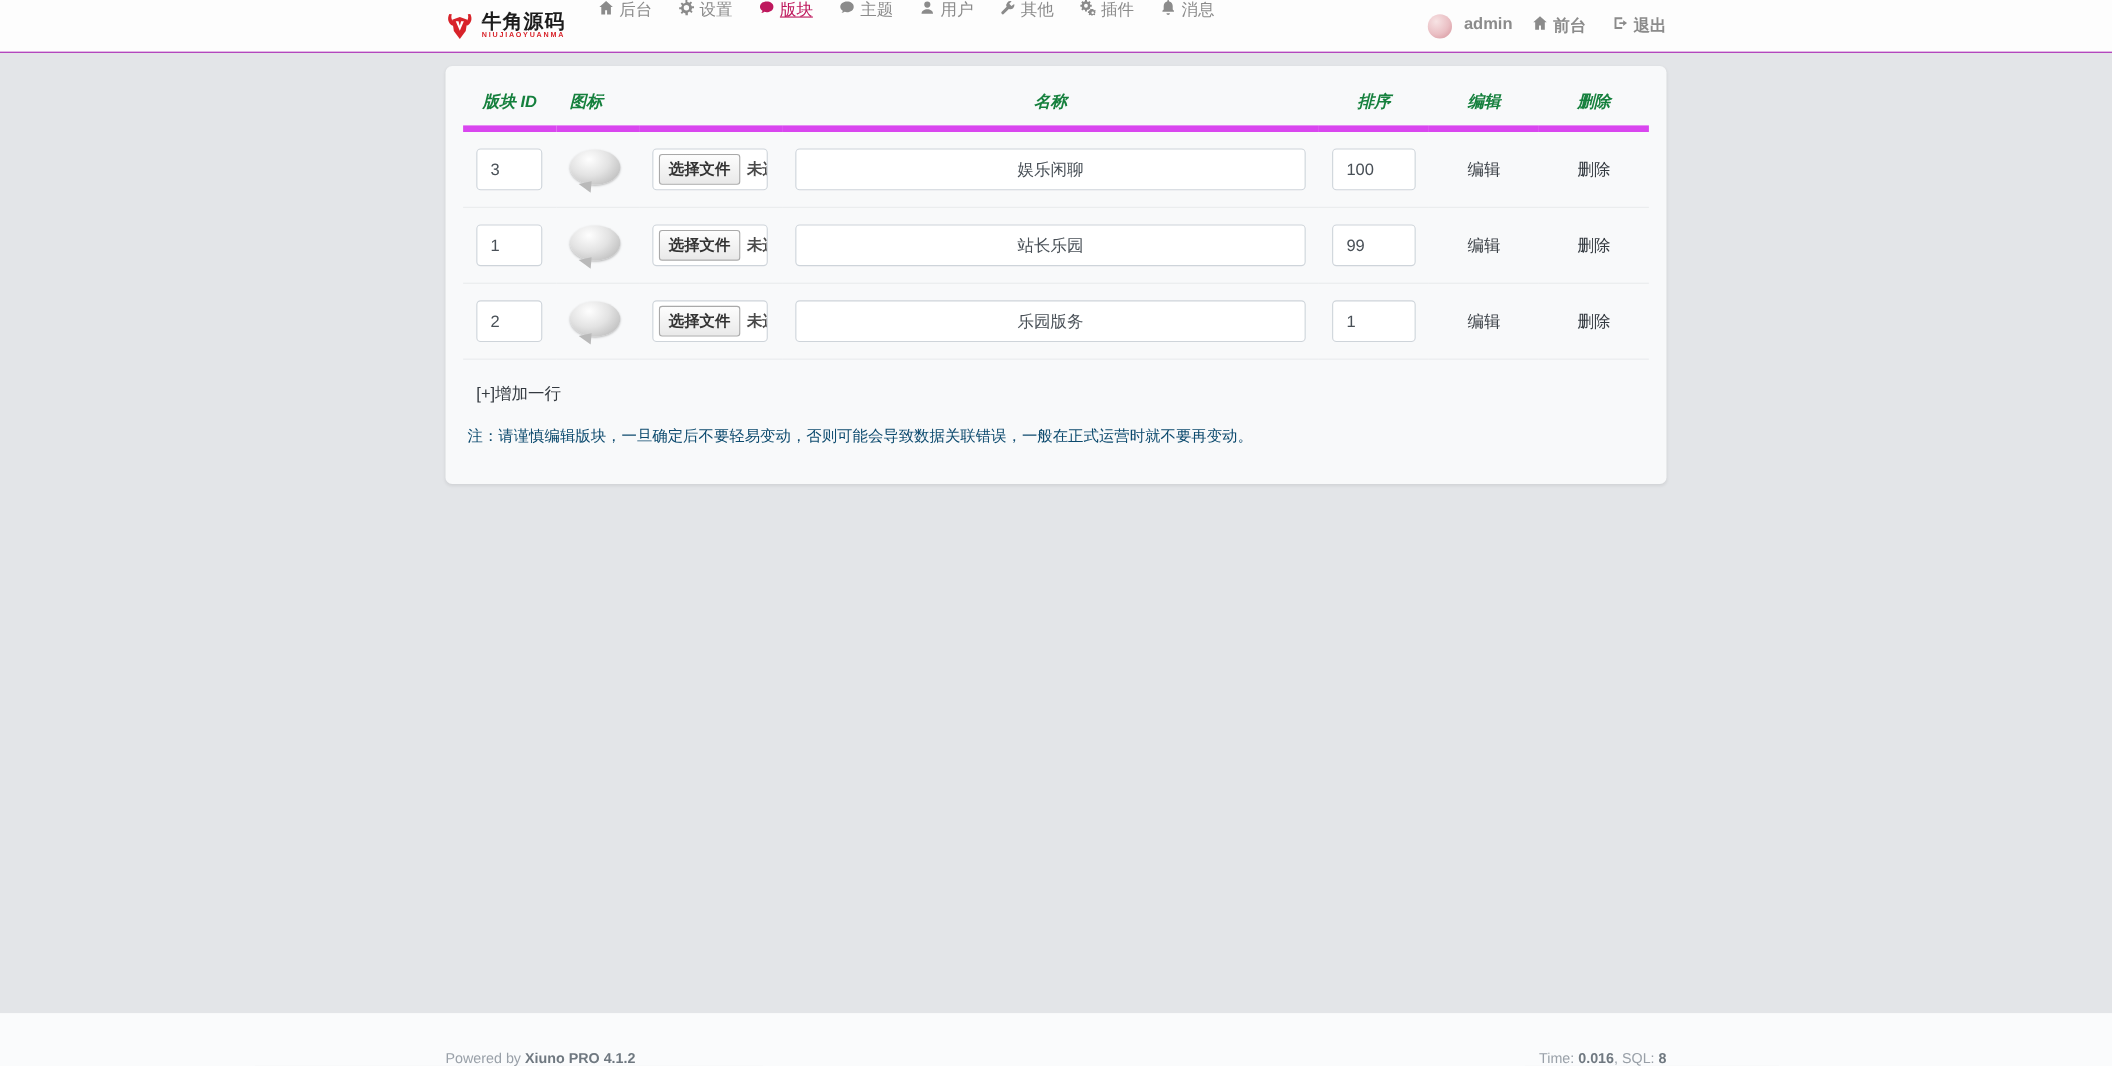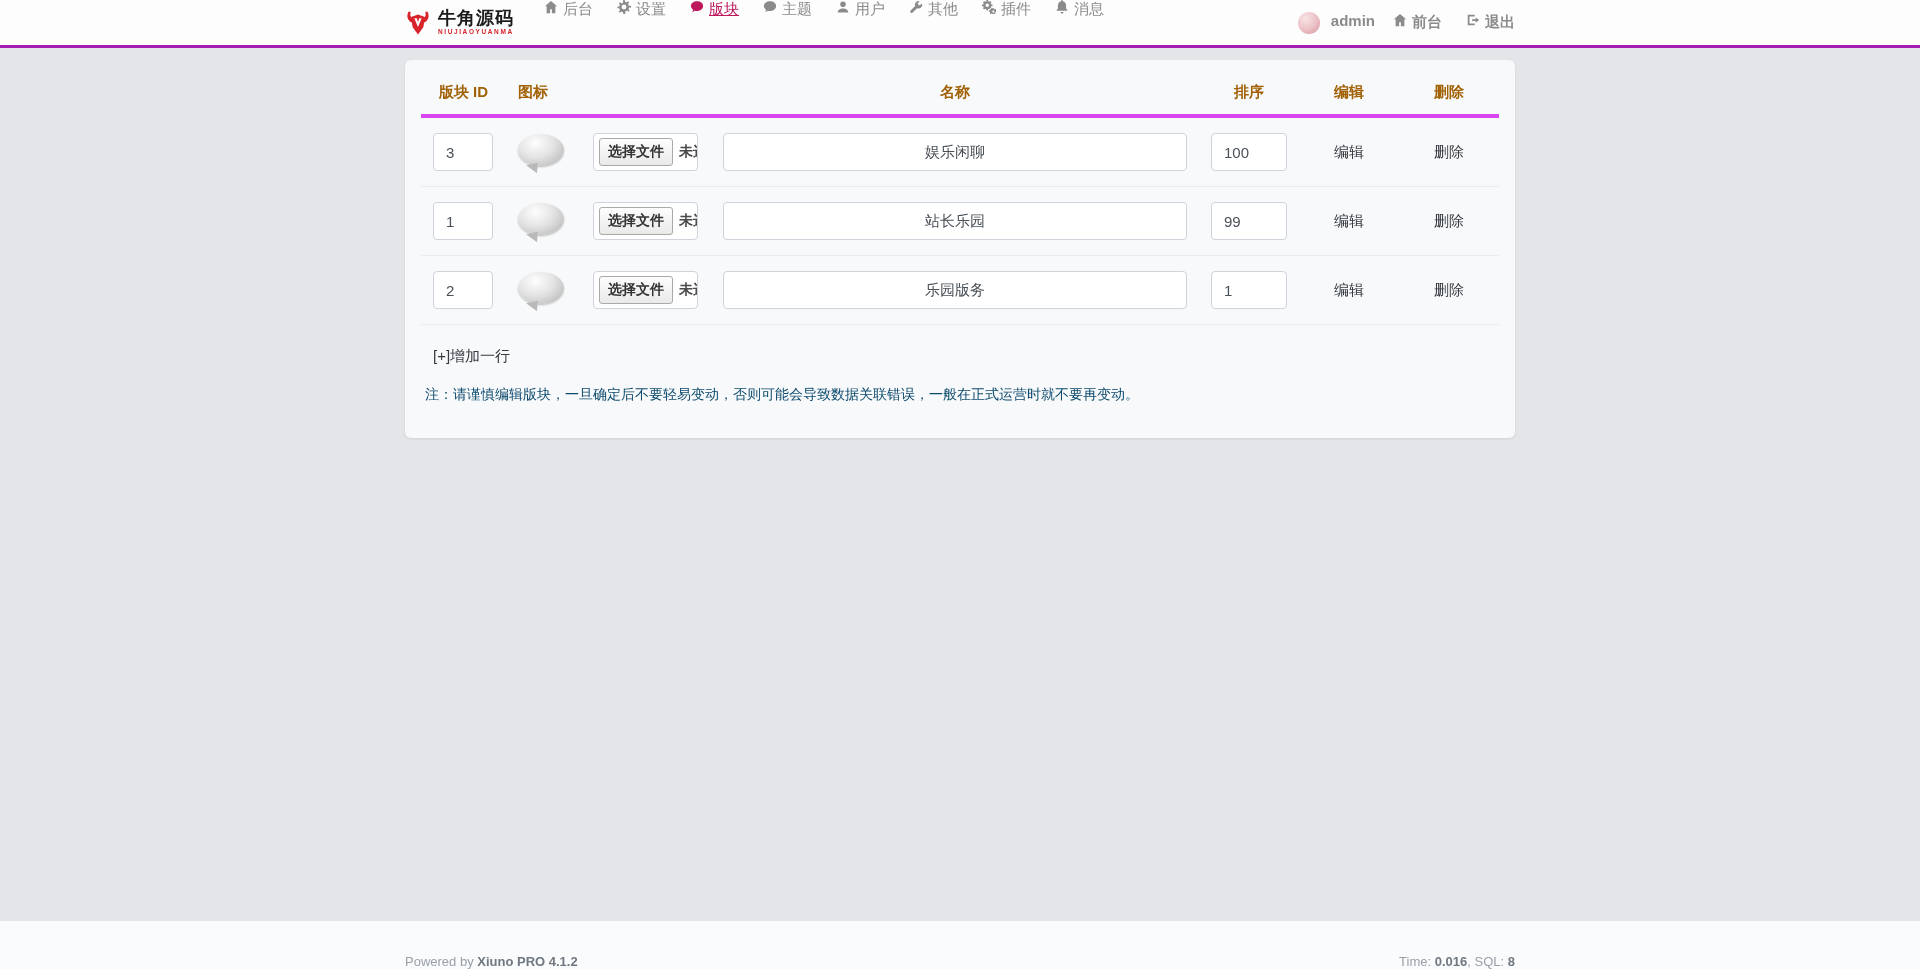--- a/index.html
+++ b/index.html
@@ -7,21 +7,21 @@
   body {
     font-family:"Liberation Sans","DejaVu Sans",sans-serif;
     background:#e3e5e8;
     display:flex; flex-direction:column;
     overflow:hidden;
     color:#333;
   }
   .container { width:1110px; margin:0 auto; }
 
   
-  .navbar { height:48px; background:#fdfdfd; flex:none; border-bottom:3px solid #a21caf; }
+  .navbar { height:48px; background:#fdfdfd; flex:none; border-bottom:1px solid #a21caf; }
   .navbar .container { height:100%; display:flex; align-items:center; }
   .brand { display:flex; align-items:center; gap:7px; margin-right:18px; cursor:pointer; }
   .brand-text { display:flex; flex-direction:column; line-height:1; }
   .brand-title { font-family:"Liberation Serif","DejaVu Serif",serif; font-weight:bold; font-size:18px; color:#1c1c1c; letter-spacing:1px; }
   .brand-sub { font-size:6.5px; color:#d8232a; letter-spacing:1.6px; margin-top:2px; font-weight:bold; }
   .nav-menu { display:flex; align-items:center; height:100%; }
   .nav-item { display:flex; gap:5px; padding:0 12px; height:100%; font-size:15px; color:#8b8b8b; cursor:pointer; text-decoration:none; }
   .nav-item svg { width:14px; height:14px; fill:currentColor; }
   .nav-item.active { color:#be185d;text-decoration:underline; }
   .nav-right { margin-left:auto; display:flex; align-items:center;font-weight:bold; }
@@ -31,21 +31,21 @@
   main { flex:1 1 auto; }
   .card {
     width:1110px; margin:12px auto 0;
     background:#f8f9fa; border-radius:6px;
     box-shadow:0 1px 3px rgba(0,0,0,.08);
     padding:6px 16px 34px;
   }
   table { width:100%; border-collapse:collapse; table-layout:fixed; }
   col.c-id{width:85px;} col.c-icon{width:75px;} col.c-file{width:130px;}
   col.c-sort{width:100px;} col.c-edit{width:100px;} col.c-del{width:100px;}
-  th { font-size:15px; font-weight:bold; color:#a16207; padding:17px 12px 12px; border-bottom:4px solid #d946ef; }
+  th { font-size:15px; font-weight:bold; color:#15803d; padding:17px 12px 12px; border-bottom:6px solid #d946ef;font-style:italic; }
   th.al{ text-align:left; } th.ac{ text-align:center; }
   td { padding:15px 12px; border-bottom:1px solid #e9ebed; vertical-align:middle; }
   td.ac { text-align:center; }
 
   .ctl {
     height:38px; background:#fff; border:1px solid #ced4da; border-radius:4px;
     font-size:15px; color:#495057; padding:0 12px;
     font-family:"Liberation Sans","DejaVu Sans",sans-serif; outline:none;
   }
   .id-input { width:60px; }

